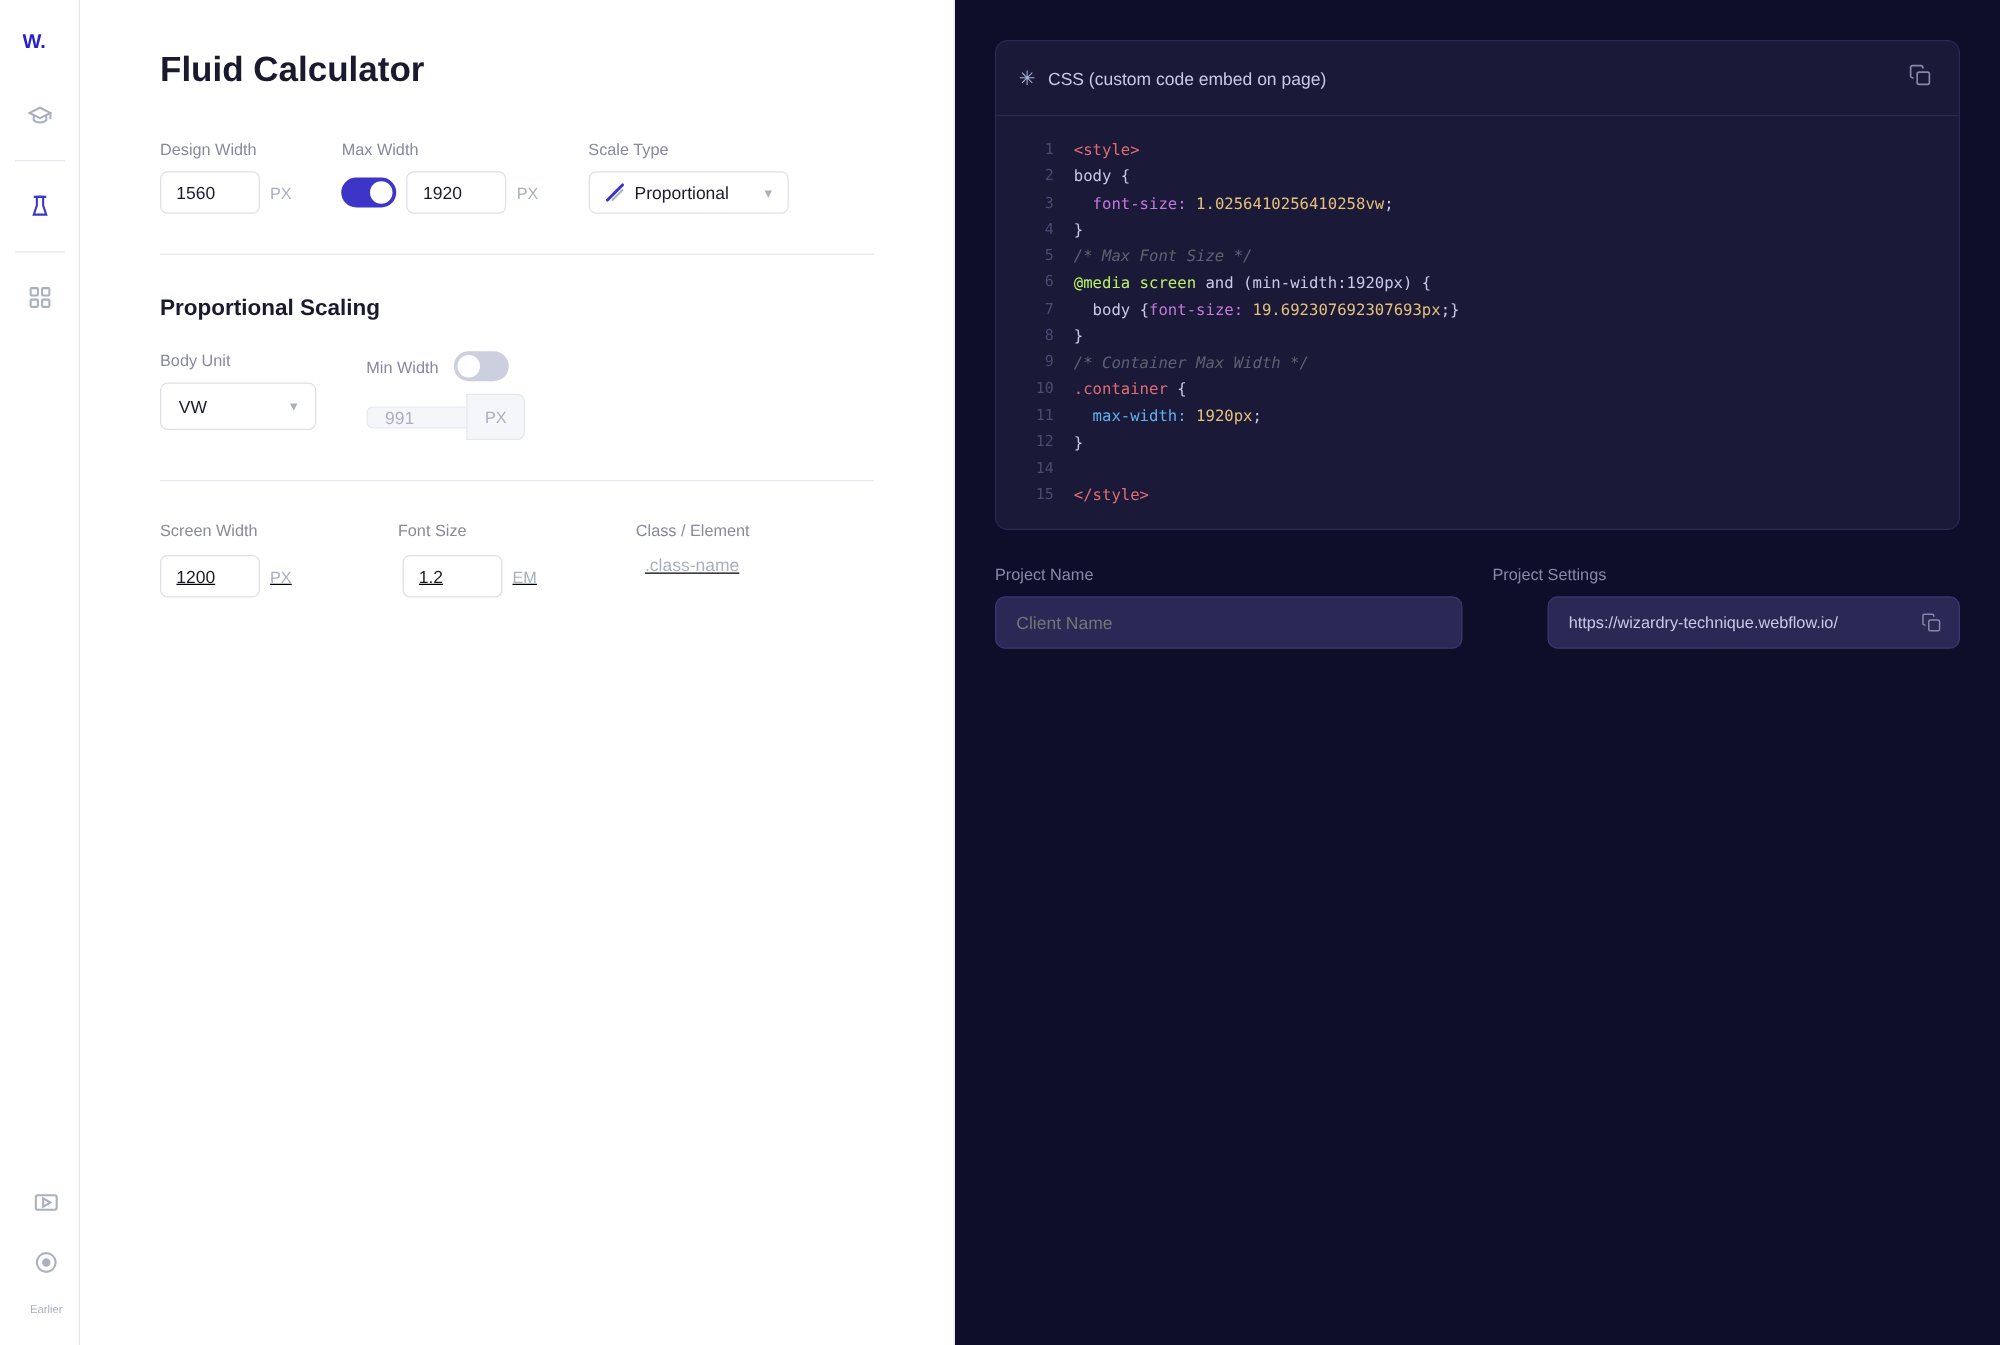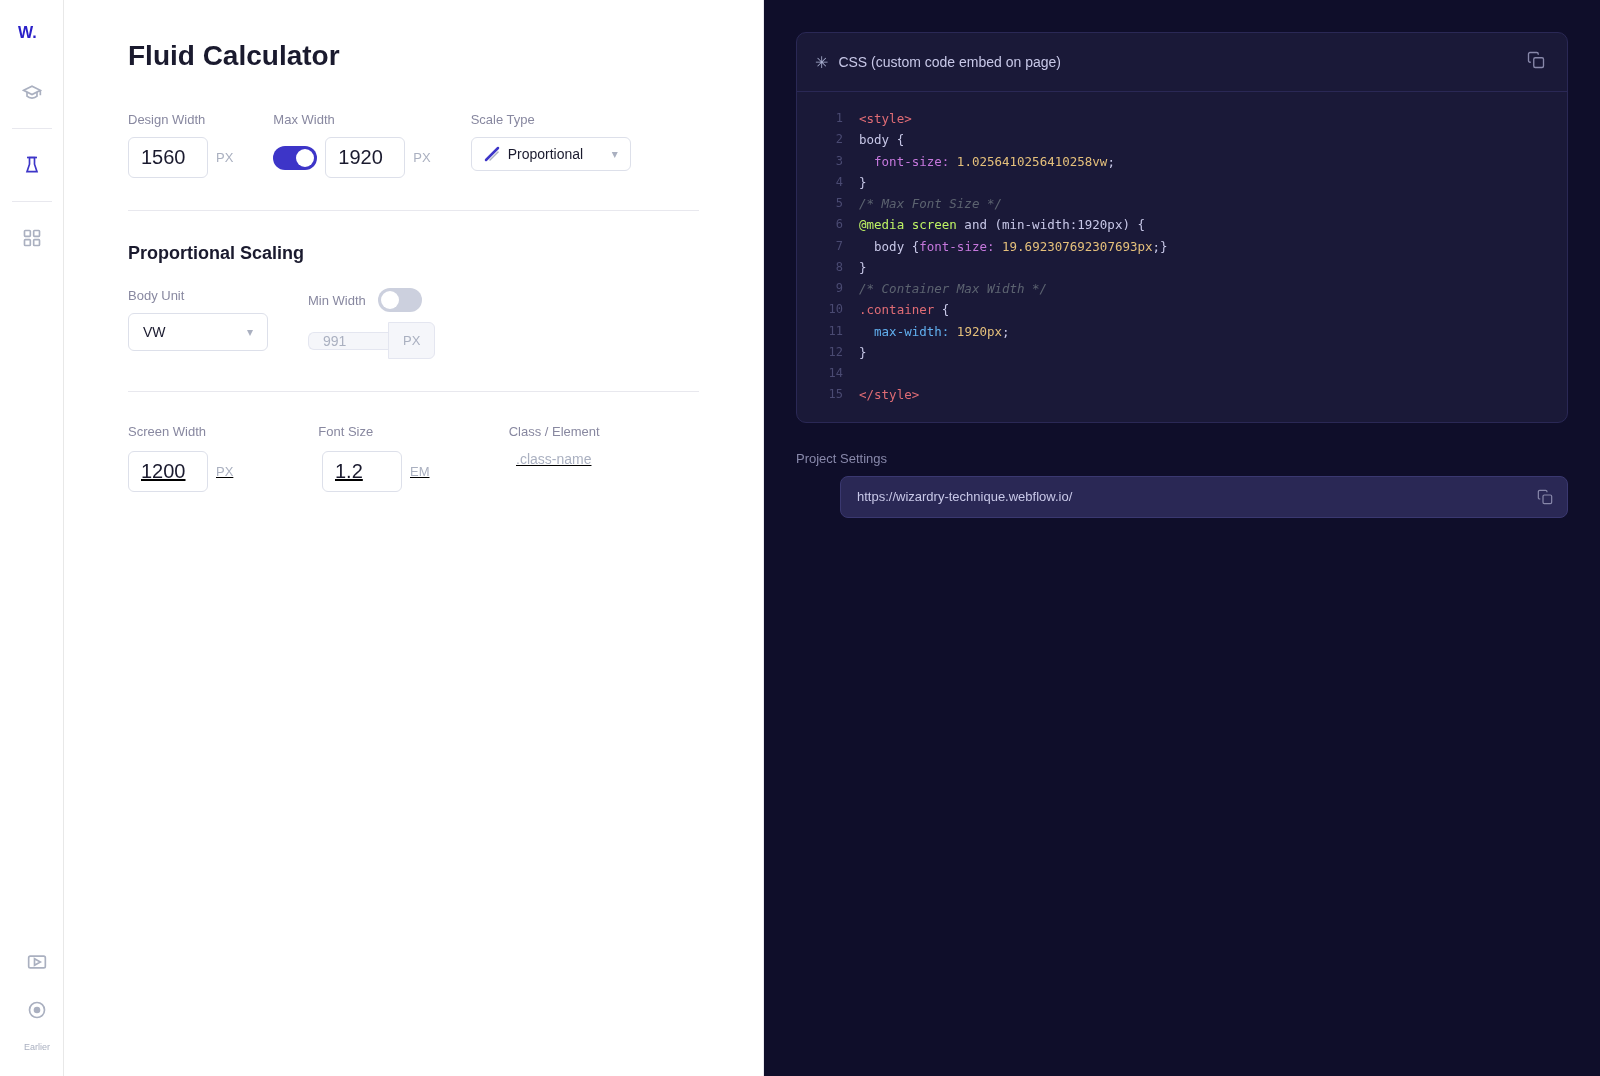--- a/index.html
+++ b/index.html
@@ -121,21 +121,21 @@
       display: flex;
       align-items: center;
       gap: 8px;
     }
 
     .number-input {
       width: 80px;
       padding: 8px 12px;
       border: 1px solid #dde0ea;
       border-radius: 6px;
-      font-size: 20px;
+      font-size: 14px;
       color: #1a1a2e;
       background: #fff;
       outline: none;
     }
 
     .unit-label {
       font-size: 13px;
       color: #aab0c0;
       font-weight: 500;
     }
@@ -221,21 +221,21 @@
 
     .select-input {
       display: flex;
       align-items: center;
       gap: 8px;
       border: 1px solid #dde0ea;
       border-radius: 6px;
       padding: 10px 14px;
       cursor: pointer;
       background: #fff;
-      width: 140px;
+      width: 125px;
       justify-content: space-between;
       text-align: right;
     }
     .select-input-text {
       font-size: 14px;
       color: #1a1a2e;
     }
 
     .min-width-group {
       display: flex;
@@ -686,20 +686,24 @@
         </div>
         <div class="code-line">
           <span class="line-number">15</span>
           <span class="line-content"><span class="c-tag">&lt;/style&gt;</span></span>
         </div>
       </div>
     </div>
 
     <div class="project-info">
       <div class="project-field">
+        <div class="project-field-label">Project Name</div>
+        <input class="project-name-input" type="text" placeholder="Client Name" style="">
+      </div>
+      <div class="project-field">
         <div class="project-field-label">Project Settings</div>
         <div class="project-url-row">
           <input class="project-url-input" type="text" value="https://wizardry-technique.webflow.io/" style="">
           <div class="url-copy-btn">
             <svg width="16" height="16" viewBox="0 0 24 24" fill="none" stroke="currentColor" stroke-width="1.8">
               <rect x="9" y="9" width="13" height="13" rx="2"></rect>
               <path d="M5 15H4a2 2 0 01-2-2V4a2 2 0 012-2h9a2 2 0 012 2v1"></path>
             </svg>
           </div>
         </div>

